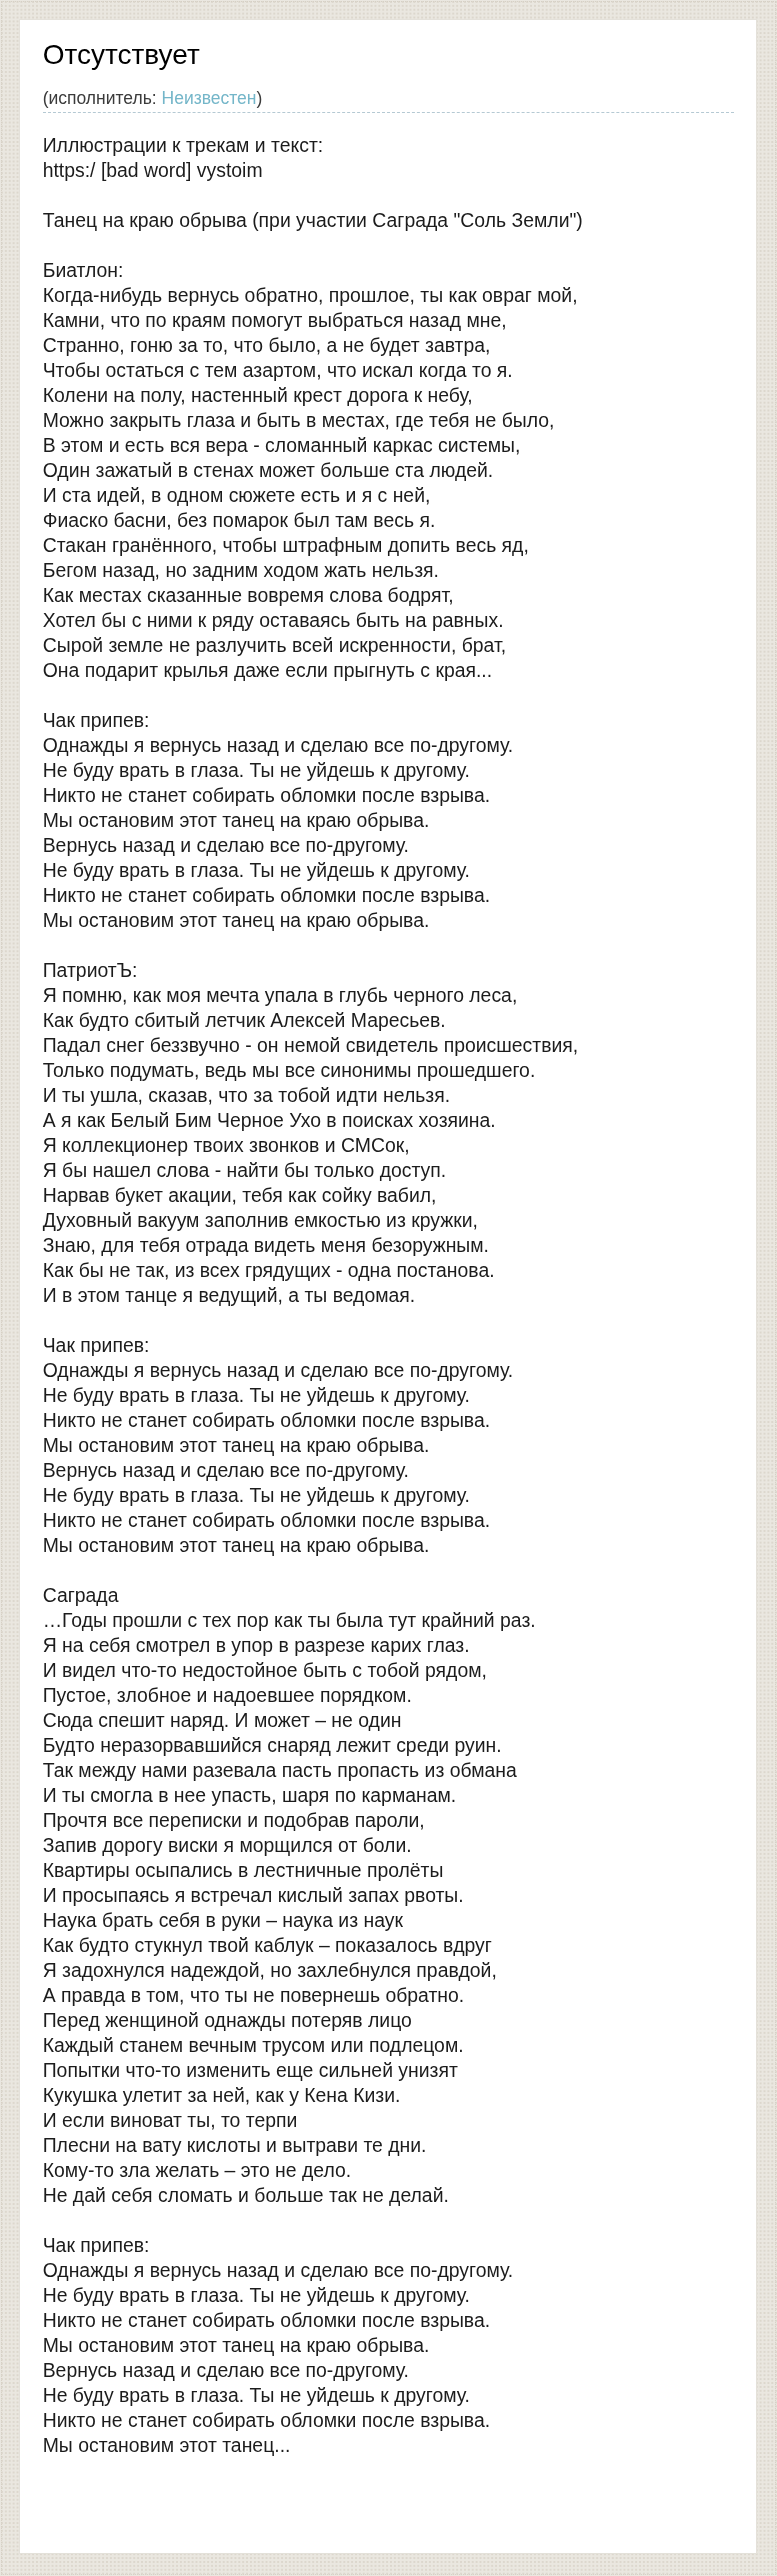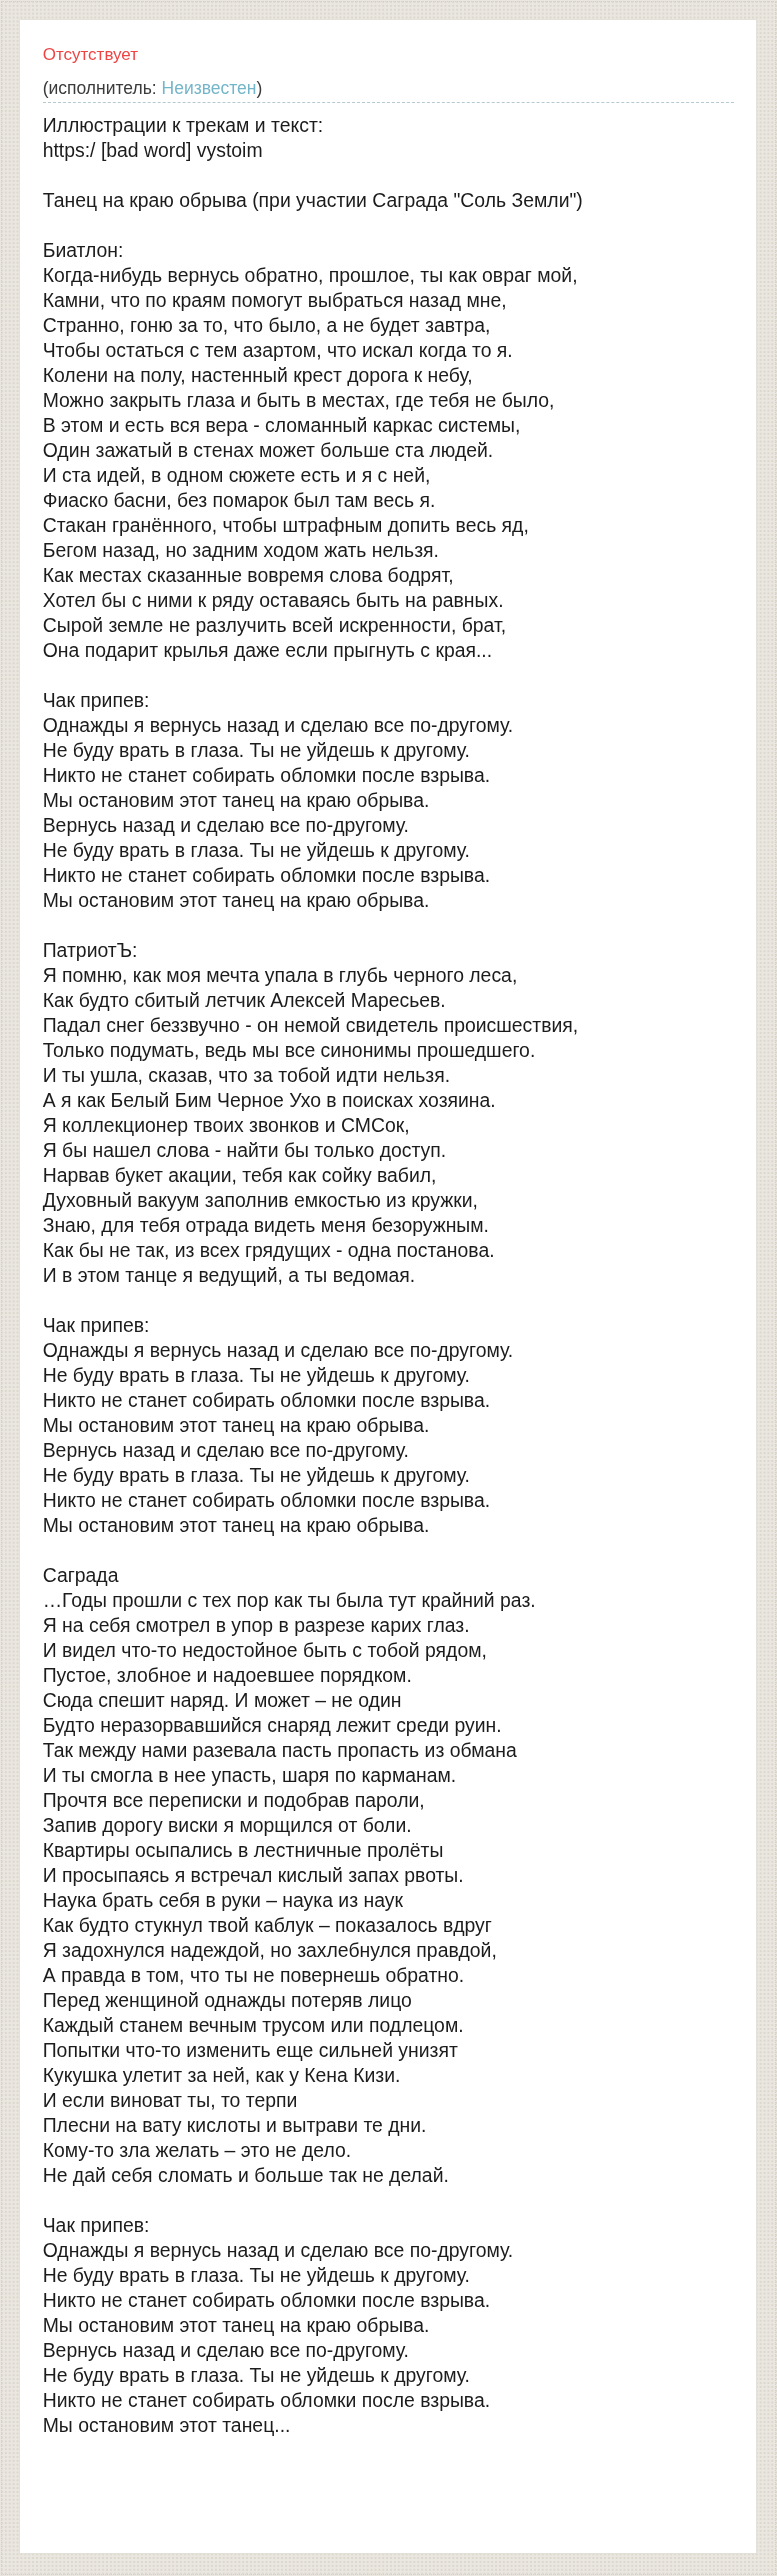--- a/index.html
+++ b/index.html
@@ -28,47 +28,47 @@
     top: 19.4px;
     width: 738px;
     height: 2535px;
     box-sizing: border-box;
     background: #ffffff;
     border: 1px solid #e4e1da;
     padding: 21.4px 22.3px 0 22.3px;
     overflow: hidden;
   }
   .song-title {
-    font-size: 17px;
+    font-size: 28px;
     line-height: 25px;
     font-weight: 400;
-    color: #ef4444;
+    color: #000000;
     margin: 0;
     text-decoration: none;
     display: inline-block;
     cursor: pointer;
   }
   .artist-line {
-    margin-top: 11px;
+    margin-top: 20px;
     font-size: 17.5px;
     line-height: 20.4px;
     color: #3b3b3b;
   }
   .artist-link {
     color: #74b6c9;
     cursor: pointer;
     text-decoration: none;
   }
   .dashed-divider {
     border-bottom: 1px dashed #b5c9d3;
     height: 3.9px;
     width: 100%;
   }
   .lyrics {
-    margin-top: 10px;
+    margin-top: 20px;
     font-size: 19.4px;
     line-height: 25px;
     color: #1c1c1c;
     letter-spacing: 0;
   }
   .lyric-line {
     min-height: 25px;
     white-space: nowrap;
   }
 </style>

